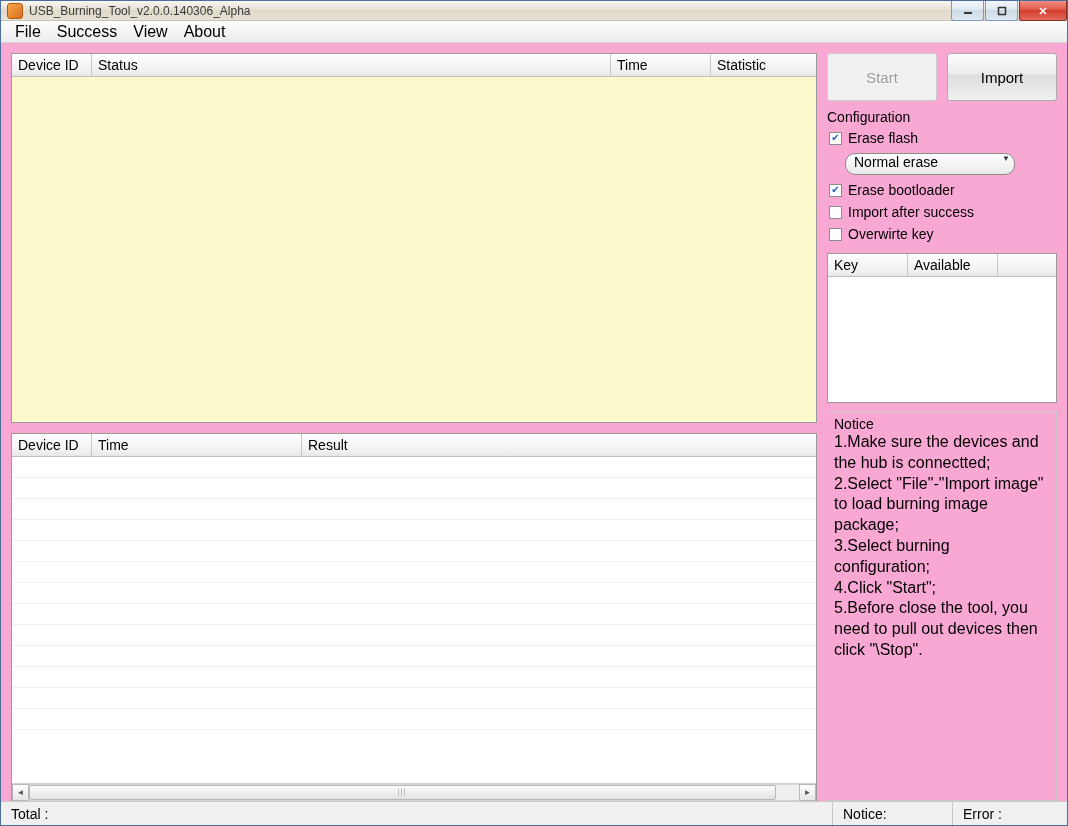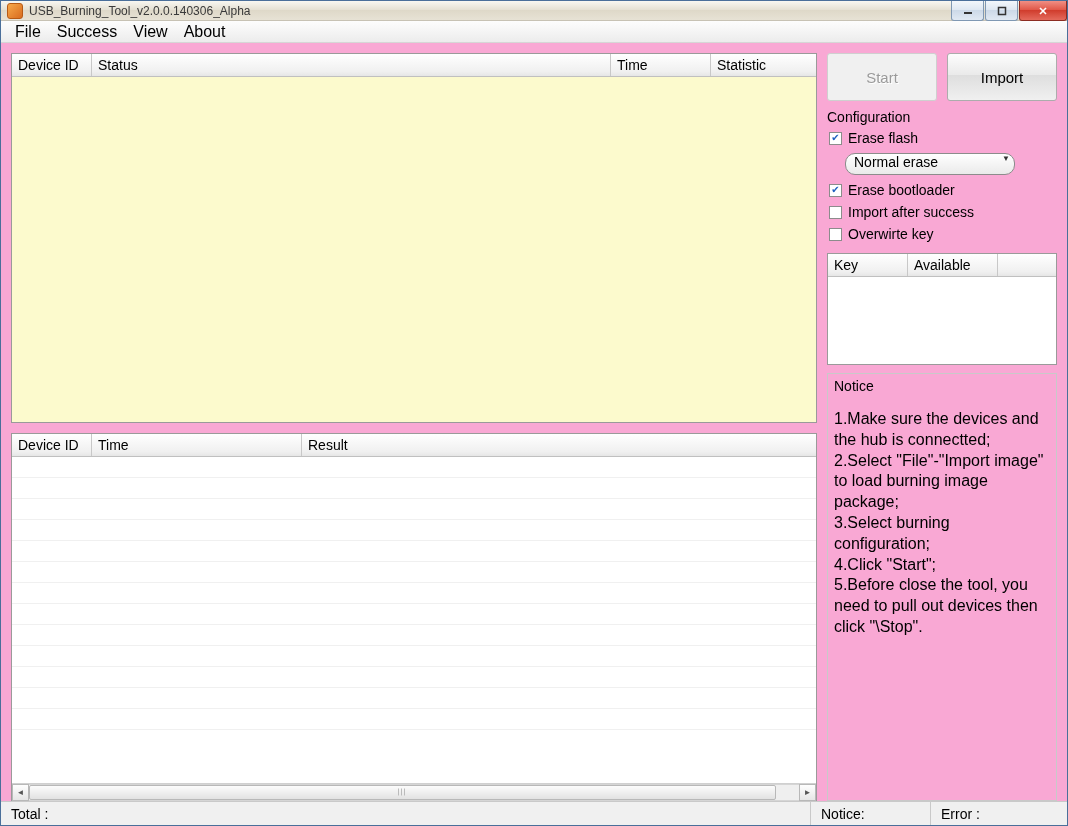--- a/index.html
+++ b/index.html
@@ -236,52 +236,52 @@
     display:flex;align-items:flex-start;justify-content:space-between;
     padding:0 4px 0 8px;
     font-size:14px;
     border-radius:10px;
   }
   .combo .arrow { font-size:8px; color:#333; }
 
   .key-list {
     border:1px solid #9a9a9a;
     background:#fff;
-    height:112px;
+    height:150px;
     display:flex;flex-direction:column;
   }
 
   .notice-box {
     flex:1;
     border:1px solid #c9c9c9;
     padding:4px 6px;
     overflow:auto;
   }
-  .notice-title { font-size:14px; margin-bottom:15px; }
+  .notice-title { font-size:14px; margin-bottom:0; }
   .notice-body { font-size:16px; line-height:1.3; white-space:pre-line; }
 
   
   .statusbar {
     height:24px;
     background:#f0f0f0;
     border-top:1px solid #c9c9c9;
     display:flex;
     align-items:center;
     font-size:14px;
   }
   .statusbar .cell {
     padding:0 10px;
     border-left:1px solid #c9c9c9;
     height:100%;
     display:flex;align-items:center;
   }
   .statusbar .cell:first-child { border-left:none; flex:1; }
   .statusbar .cell.total { width:120px; }
   .statusbar .cell.success{ width:120px; }
-  .statusbar .cell.error{ width:137px; }
+  .statusbar .cell.error{ width:115px; }
 </style>
 </head>
 <body>
 
 <div class="window">
 
   <div class="titlebar">
     <div class="app-icon"></div>
     <div class="title">USB_Burning_Tool_v2.0.0.140306_Alpha</div>
     <div class="win-buttons">

